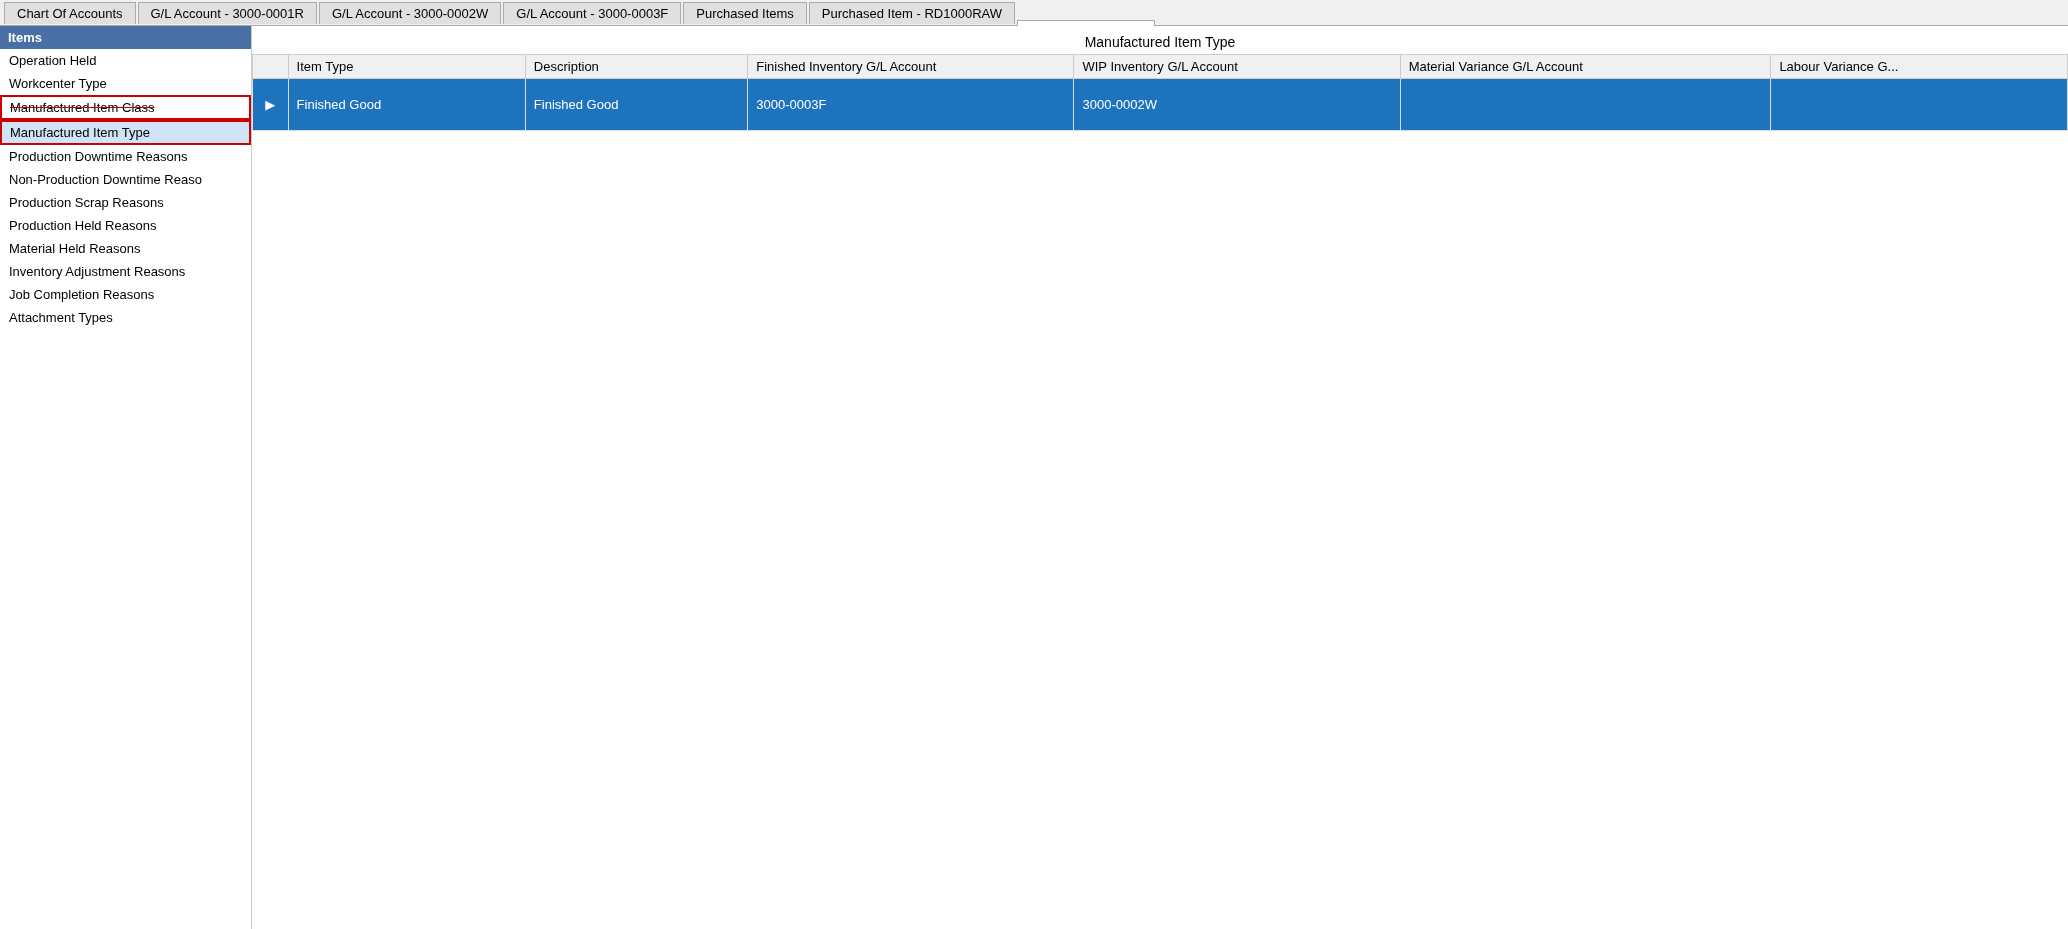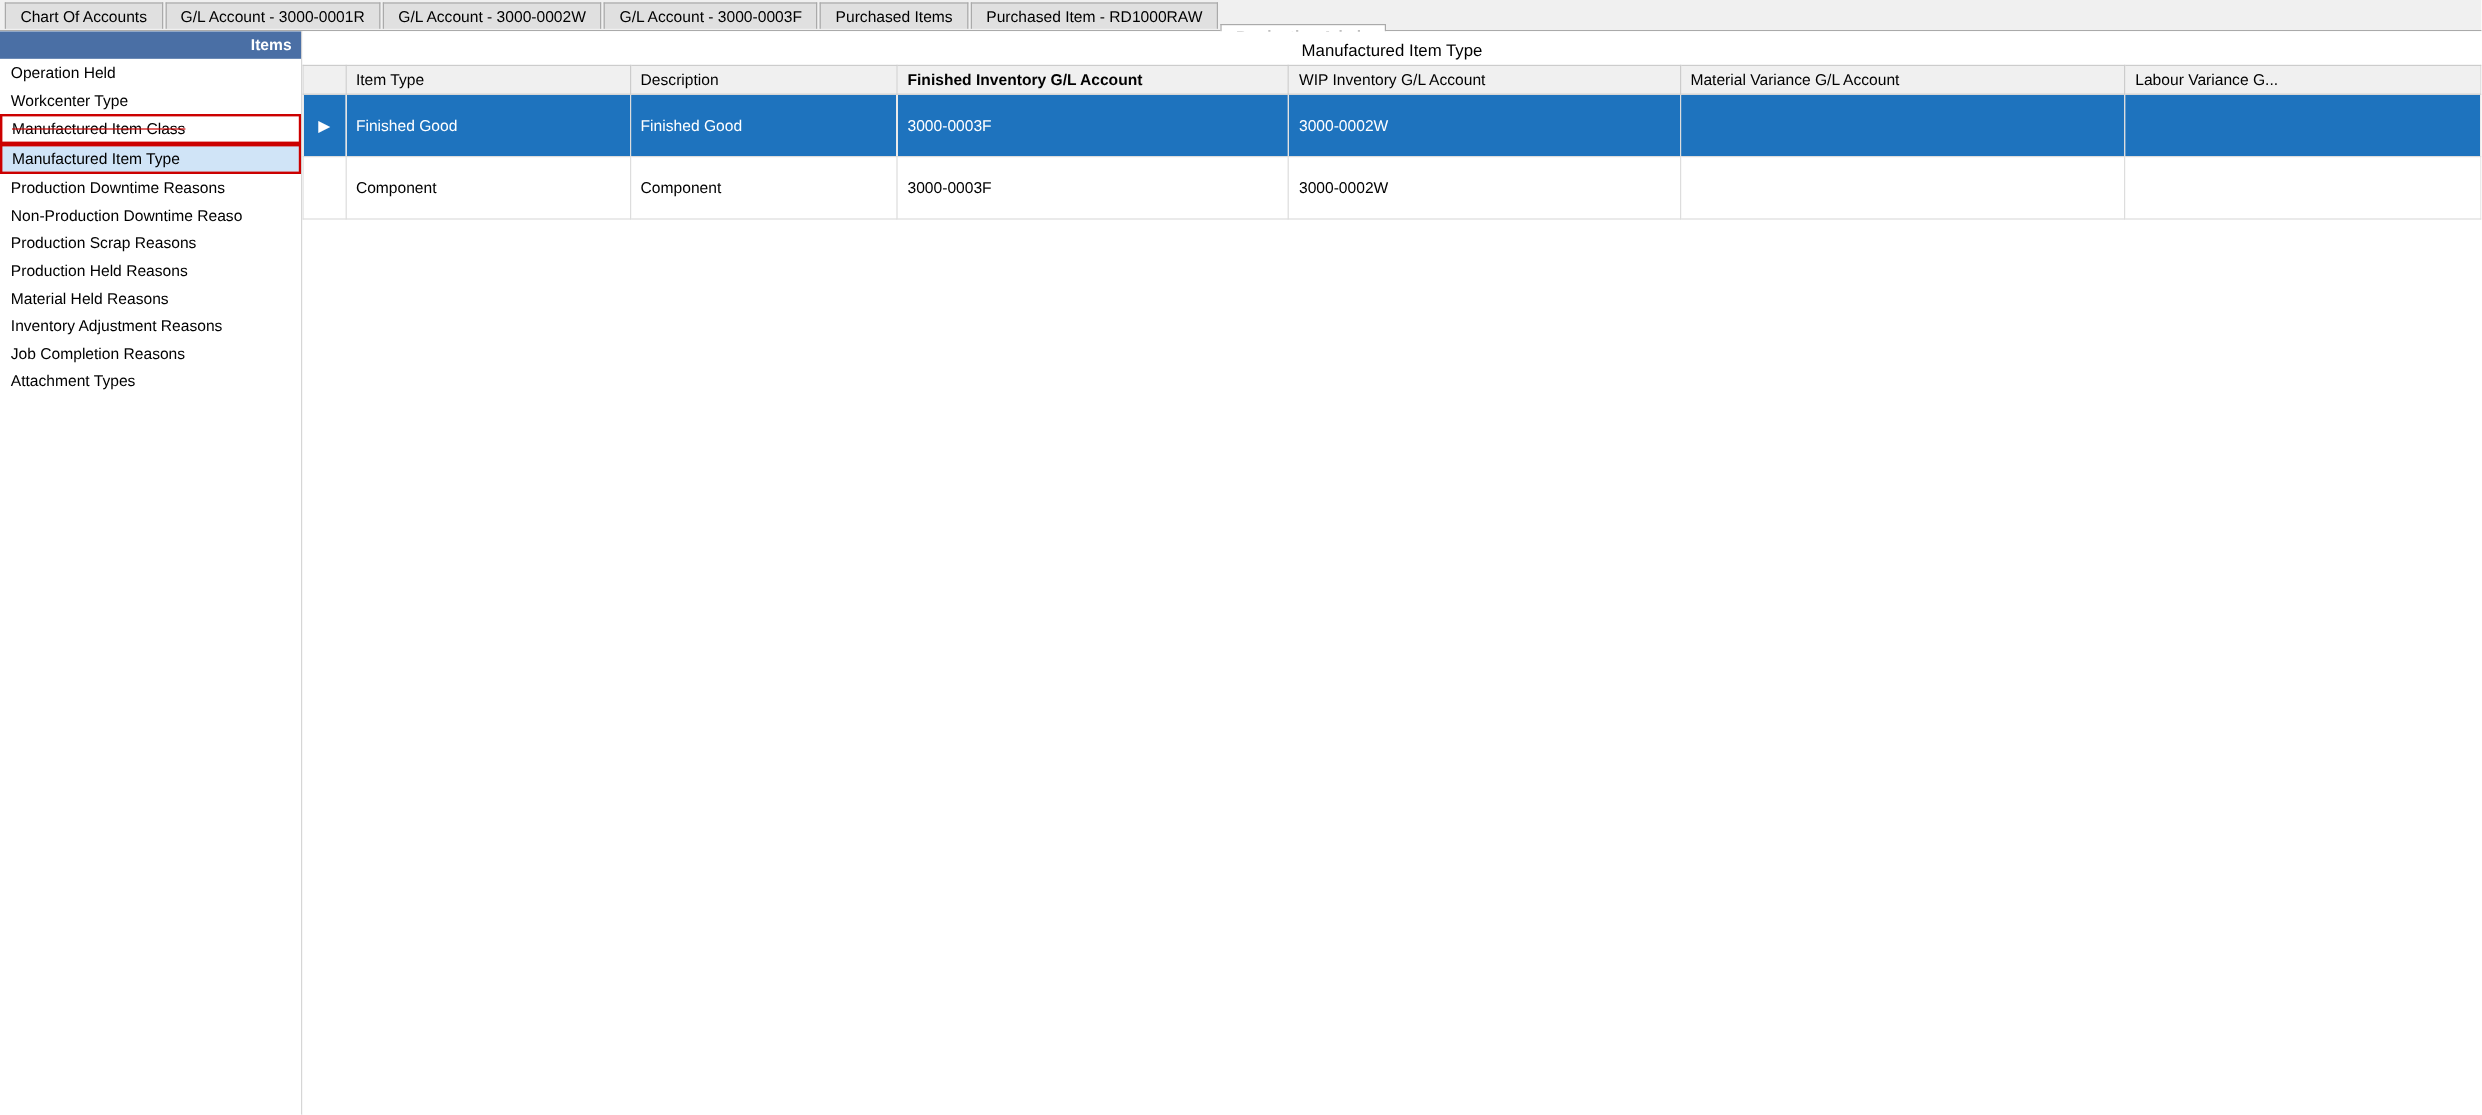--- a/index.html
+++ b/index.html
@@ -63,21 +63,20 @@
       overflow-y: auto;
       flex-shrink: 0;
     }
 
     .sidebar-header {
       background: #4a6fa5;
       color: #fff;
       padding: 4px 8px;
       font-weight: bold;
       font-size: 13px;
-      text-align: right;
     }
 
     .sidebar-item {
       padding: 3px 8px;
       cursor: pointer;
       color: #000;
       border: 1px solid transparent;
     }
 
     .sidebar-item.selected-red {
@@ -183,41 +182,32 @@
   </div>
 
   <div class="content-area">
     <div class="content-title">Manufactured Item Type</div>
     <table class="data-table">
       <thead id="table-head">
           <tr>
             <th style="width: 24px; padding: 4px 2px;"></th>
             <th style="width: 160px;">Item Type</th>
             <th style="width: 150px;">Description</th>
-            <th style="width: 220px; font-weight: bold;">Finished Inventory G/L Account</th>
+            <th style="width: 220px;">Finished Inventory G/L Account</th>
             <th style="width: 220px;">WIP Inventory G/L Account</th>
             <th style="width: 250px;">Material Variance G/L Account</th>
             <th style="width: 200px;">Labour Variance G...</th>
           </tr>
         </thead>
       <tbody id="table-body">
           <tr class="row-selected">
             <td style="width: 24px; text-align: center; padding: 3px 2px;">▶</td>
             <td>Finished Good</td>
             <td>Finished Good</td>
             <td>3000-0003F</td>
             <td>3000-0002W</td>
             <td></td>
             <td></td>
           </tr>
-          <tr>
-            <td style="width: 24px; text-align: center; padding: 3px 2px;"></td>
-            <td>Component</td>
-            <td>Component</td>
-            <td>3000-0003F</td>
-            <td>3000-0002W</td>
-            <td></td>
-            <td></td>
-          </tr>
         </tbody>
     </table>
   </div>
 </div>
 
 </body></html>

